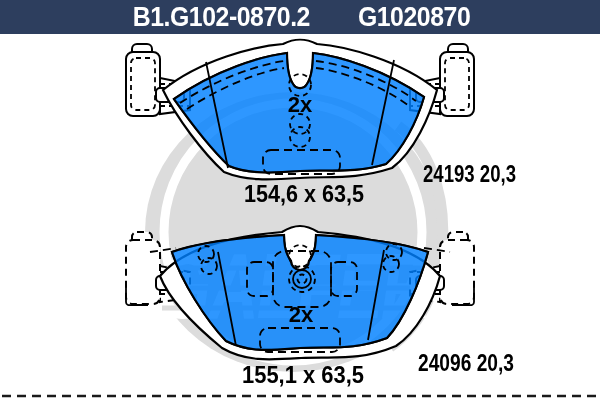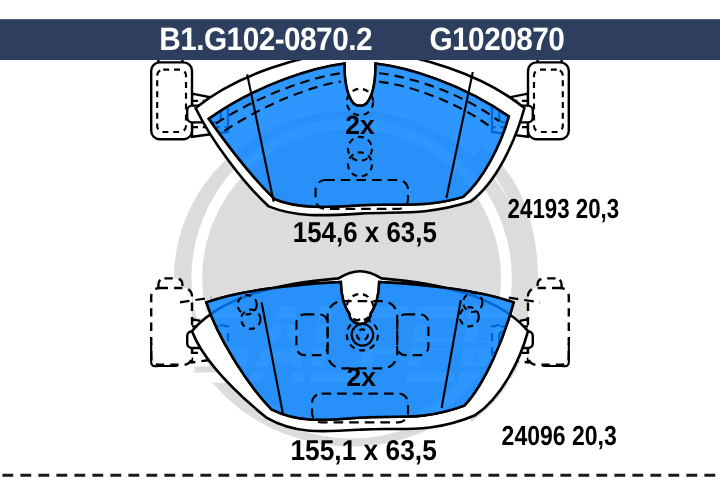--- a/index.html
+++ b/index.html
@@ -1,19 +1,19 @@
 <!DOCTYPE html>
 <html><head>
 <meta charset="utf-8">
 <style>
   html,body{margin:0;padding:0;}
   body{width:600px;height:400px;overflow:hidden;background:#fff;
        font-family:"Liberation Sans",sans-serif;position:relative;}
   .stage{position:absolute;inset:0;width:600px;height:400px;}
-  .header{position:absolute;left:0;top:16px;width:600px;height:34px;
+  .header{position:absolute;left:0;top:0;width:600px;height:34px;
           background:#2d3e5e;display:flex;align-items:center;justify-content:center;
           gap:36px;z-index:5;}
   .header span{color:#fff;font-weight:bold;font-size:27px;letter-spacing:-0.5px;
                transform:scaleX(.92);white-space:nowrap;}
   svg{position:absolute;left:0;top:0;}
   svg text{font-family:"Liberation Sans",sans-serif;font-weight:bold;fill:#000;}
   .dimtext{font-size:24px;}
   .reftext{font-size:23px;}
   .qtytext{font-size:22px;}
   .wmtext{font-size:92px;font-style:italic;fill:#ffffff;letter-spacing:-3px;}

